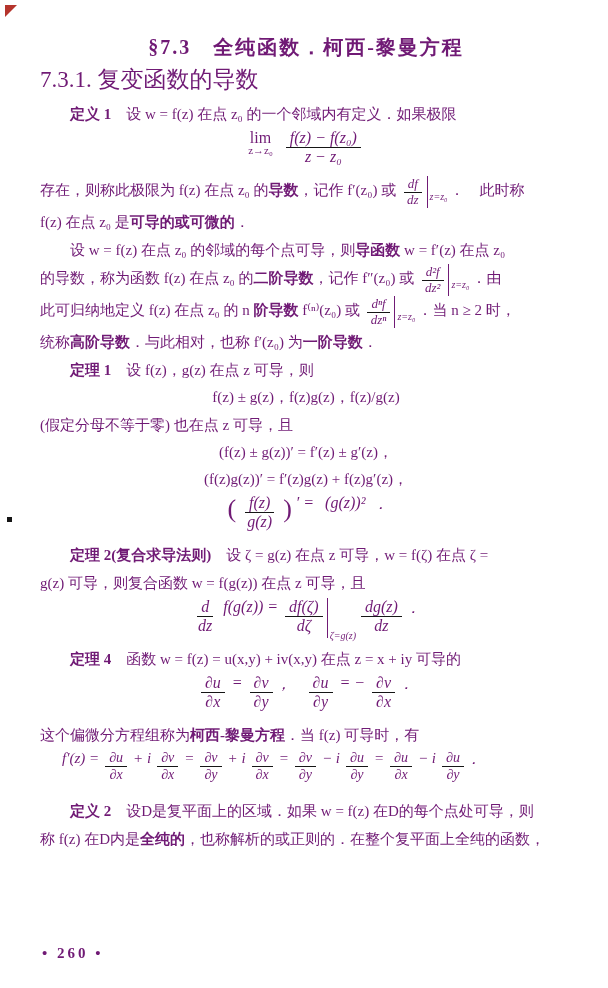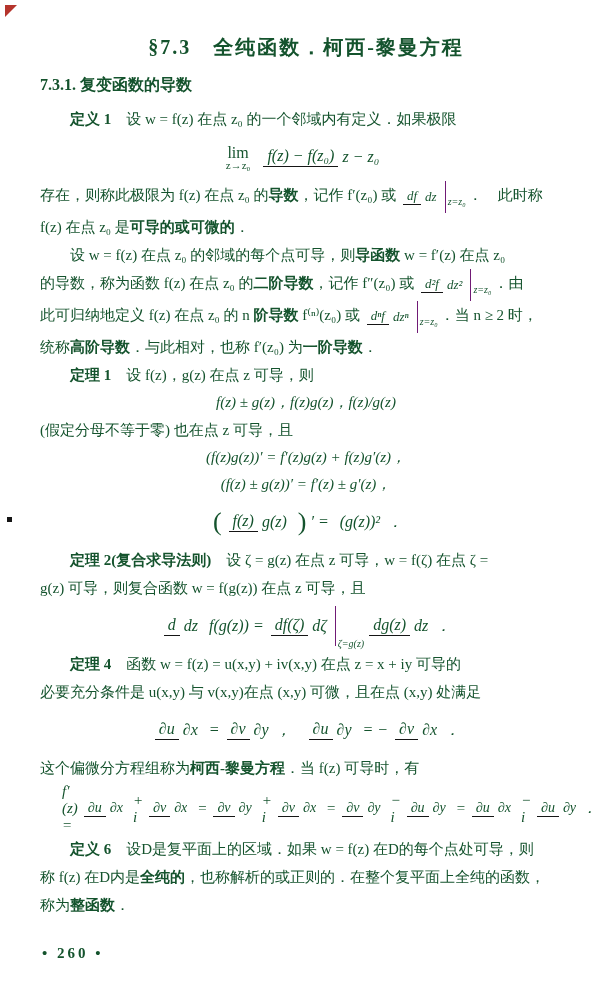--- a/index.html
+++ b/index.html
@@ -1,36 +1,36 @@
 <!DOCTYPE html>
 <html><head>
 <meta charset="utf-8">
 <style>
   *{margin:0;padding:0;box-sizing:border-box}
   html,body{background:#fff}
   .page{
     width:608px;height:988px;position:relative;overflow:hidden;
-    background:#fff;color:#14532d;
+    background:#fff;color:#701a75;
     font-family:"Liberation Serif","DejaVu Serif",serif;
     padding:34px 36px 16px 40px;
   }
   .red-mark{
     position:absolute;left:5px;top:5px;width:0;height:0;
     border-top:12px solid #b5342c;border-right:12px solid transparent;
   }
   .margin-dot{position:absolute;left:7px;top:517px;width:5px;height:5px;background:#151515}
   .title{text-align:center;font-size:20px;font-weight:bold;letter-spacing:2px;height:26px}
-  .section{font-size:16px;font-weight:bold;margin-top:15px;height:24px}
+  .section{font-size:23px;font-weight:normal;margin-top:4px;height:24px}
   .line{font-size:15px;line-height:28px}
   .ind{padding-left:30px}
   .b{font-weight:bold}
-  .ctr{text-align:center;font-style:italic;line-height:27px;font-size:15px}
-  .disp{display:flex;justify-content:center;align-items:center;font-style:italic;font-size:16px;min-height:46px;margin:1px 0}
+  .ctr{text-align:center;line-height:27px;font-size:15px}
+  .disp{display:flex;justify-content:center;align-items:flex-start;font-style:italic;font-size:16px;min-height:46px;margin:1px 0}
   .disp.left{justify-content:flex-start;padding-left:18px;font-size:15px}
-  .fr{display:inline-flex;flex-direction:row;align-items:center;vertical-align:middle;margin:0 3px;line-height:1.15;font-style:italic}
+  .fr{display:inline-flex;flex-direction:column;align-items:center;vertical-align:middle;margin:0 3px;line-height:1.15;font-style:italic}
   .fr .n{padding:0 4px;border-bottom:1px solid #151515}
   .fr .d{padding:0 4px}
   .fr.inl{font-size:13px}
   .fr.cr{font-size:14px;margin:0 2px}
   .ebar{display:inline-flex;align-items:flex-end;border-left:1px solid #701a75;height:32px;vertical-align:middle;padding-left:2px;margin:0 2px 0 1px}
   .ebar .es{font-size:10px;font-style:italic;transform:translateY(3px)}
   .lim{display:inline-flex;flex-direction:column;align-items:center;vertical-align:middle;margin-right:10px;font-style:normal}
   .lim .lo{font-size:16px}
   .lim .ls{font-size:11px;margin-top:-3px}
   .op{margin:0 4px;font-style:italic}
@@ -41,21 +41,21 @@
 
 <div class="page">
 
   <div class="red-mark"></div>
   <div class="margin-dot"></div>
 
   <div class="title">§7.3　全纯函数．柯西-黎曼方程</div>
 
   <div class="section">7.3.1. 复变函数的导数</div>
 
-  <div class="line ind" style="margin-top:6px">
+  <div class="line ind" style="margin-top:12px">
     <span class="b">定义 1</span><span>　设 w = f(z) 在点 z₀ 的一个邻域内有定义．如果极限</span>
   </div>
 
   <div class="disp">
     <span class="lim">
       <span class="lo">lim</span>
       <span class="ls">z→z₀</span>
     </span>
     <span class="fr">
       <span class="n">f(z) − f(z₀)</span>
@@ -106,22 +106,22 @@
   </div>
 
   <div class="line ind">
     <span class="b">定理 1</span><span>　设 f(z)，g(z) 在点 z 可导，则</span>
   </div>
 
   <div class="ctr">f(z) ± g(z)，f(z)g(z)，f(z)/g(z)</div>
 
   <div class="line">(假定分母不等于零) 也在点 z 可导，且</div>
 
+  <div class="ctr">(f(z) ± g(z))′ = f′(z) ± g′(z)，</div>
   <div class="ctr">(f(z)g(z))′ = f′(z)g(z) + f(z)g′(z)，</div>
-  <div class="ctr">(f(z) ± g(z))′ = f′(z) ± g′(z)，</div>
 
   <div class="disp">
     <span class="op" style="font-size:26px;font-style:normal">(</span>
     <span class="fr">
       <span class="n">f(z)</span>
       <span class="d">g(z)</span>
     </span>
     <span class="op" style="font-size:26px;font-style:normal">)</span>
     <span style="vertical-align:top">′</span>
     <span class="op">=</span>
@@ -152,21 +152,20 @@
     <span class="fr">
       <span class="n">dg(z)</span>
       <span class="d">dz</span>
     </span>
     <span>．</span>
   </div>
 
   <div class="line ind">
     <span class="b">定理 4</span><span>　函数 w = f(z) = u(x,y) + iv(x,y) 在点 z = x + iy 可导的</span>
   </div>
-  <div class="line">必要充分条件是 u(x,y) 与 v(x,y)在点 (x,y) 可微，且在点 (x,y) 处满足</div>
 
   <div class="disp">
     <span class="fr">
         <span class="n">∂u</span>
         <span class="d">∂x</span>
       </span>
     <span class="op">=</span>
     <span class="fr">
         <span class="n">∂v</span>
         <span class="d">∂y</span>
@@ -226,24 +225,21 @@
       </span>
     <span class="op">− i</span>
     <span class="fr cr">
         <span class="n">∂u</span>
         <span class="d">∂y</span>
       </span>
     <span>．</span>
   </div>
 
   <div class="line ind">
-    <span class="b">定义 6</span><span>　设D是复平面上的区域．如果 w = f(z) 在D的每个点处可导，则</span>
+    <span class="b">定义 2</span><span>　设D是复平面上的区域．如果 w = f(z) 在D的每个点处可导，则</span>
   </div>
   <div class="line">
     <span>称 f(z) 在D内是</span><span class="b">全纯的</span><span>，也称解析的或正则的．在整个复平面上全纯的函数，</span>
   </div>
-  <div class="line">
-    <span>称为</span><span class="b">整函数</span><span>．</span>
-  </div>
 
   <div class="footer">• 260 •</div>
 
 </div>
 
 </body></html>

